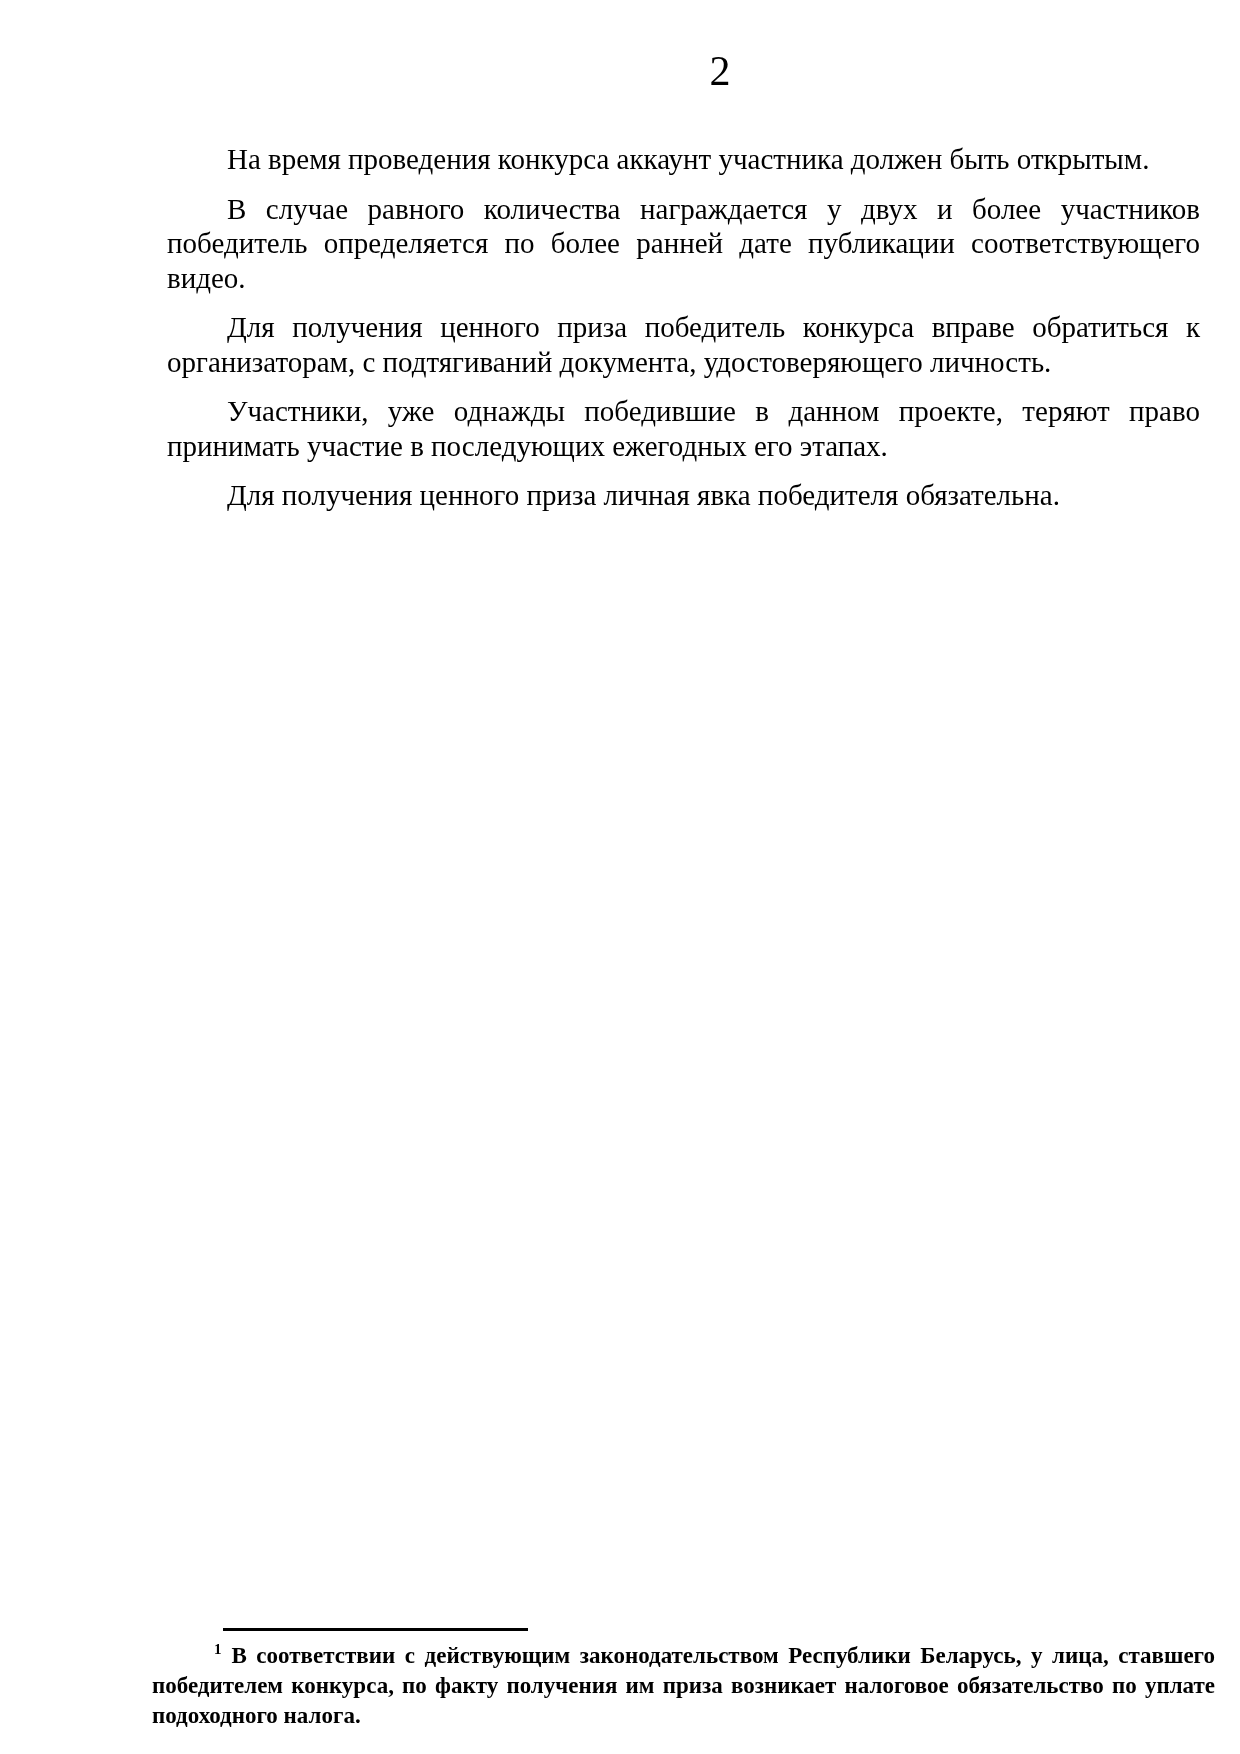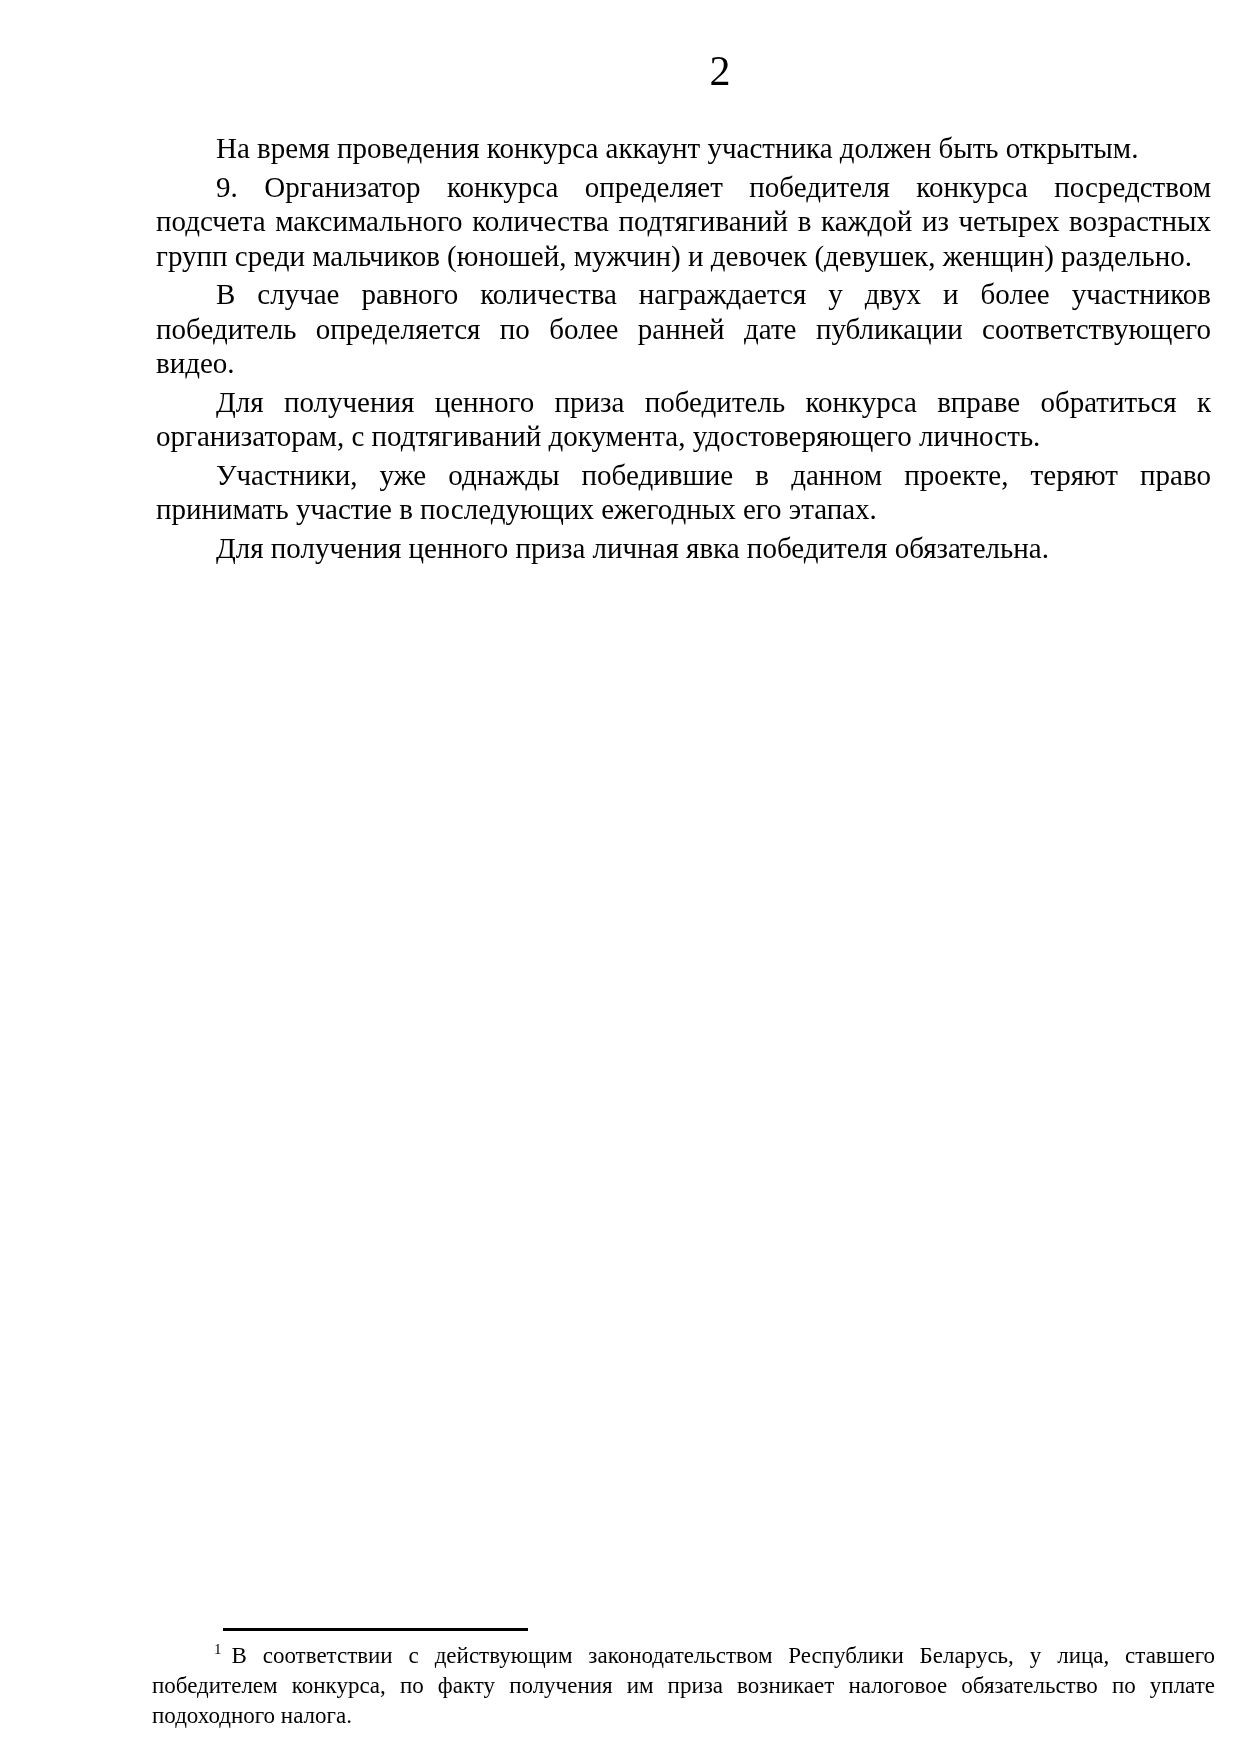--- a/index.html
+++ b/index.html
@@ -33,21 +33,21 @@
   .body-text {
     position: absolute;
     top: 127px;
     left: 152px;
     width: 1063px;
     font-size: 29px;
     line-height: 34.5px;
     text-align: justify;
   }
   .body-text p {
-    margin: 4px;
+    margin: 15px;
     padding: 0;
     text-indent: 60px;
   }
   .body-text sup.fn-ref {
     font-size: 0.62em;
     line-height: 0;
     vertical-align: super;
   }
   .footnote-area {
     position: absolute;
@@ -61,39 +61,39 @@
     margin-left: 71px;
     border-top: 3px solid #000000;
   }
   .footnote {
     margin: 10px 0 0 0;
     padding: 0;
     font-size: 23px;
     line-height: 30px;
     text-align: justify;
     text-indent: 62px;
+    font-weight: bold;
   }
   .footnote sup.fn-marker {
     font-size: 0.65em;
     line-height: 0;
     vertical-align: super;
     margin-right: 10px;
   }
 </style>
 </head>
 <body>
 
 <main class="page">
 
   <div class="page-number">2</div>
 
   <section class="body-text">
     <p>На время проведения конкурса аккаунт участника должен быть открытым.</p>
 
-    <p>9. Организатор конкурса определяет победителя конкурса посредством подсчета максимального количества подтягиваний в каждой из четырех возрастных групп среди мальчиков (юношей, мужчин) и девочек (девушек, женщин) раздельно.</p>
 
     <p>В случае равного количества награждается у двух и более участников победитель определяется по более ранней дате публикации соответствующего видео.</p>
 
 
     <p>Для получения ценного приза победитель конкурса вправе обратиться к организаторам, с подтягиваний документа, удостоверяющего личность.</p>
 
     <p>Участники, уже однажды победившие в данном проекте, теряют право принимать участие в последующих ежегодных его этапах.</p>
 
     <p>Для получения ценного приза личная явка победителя обязательна.</p>
   </section>

